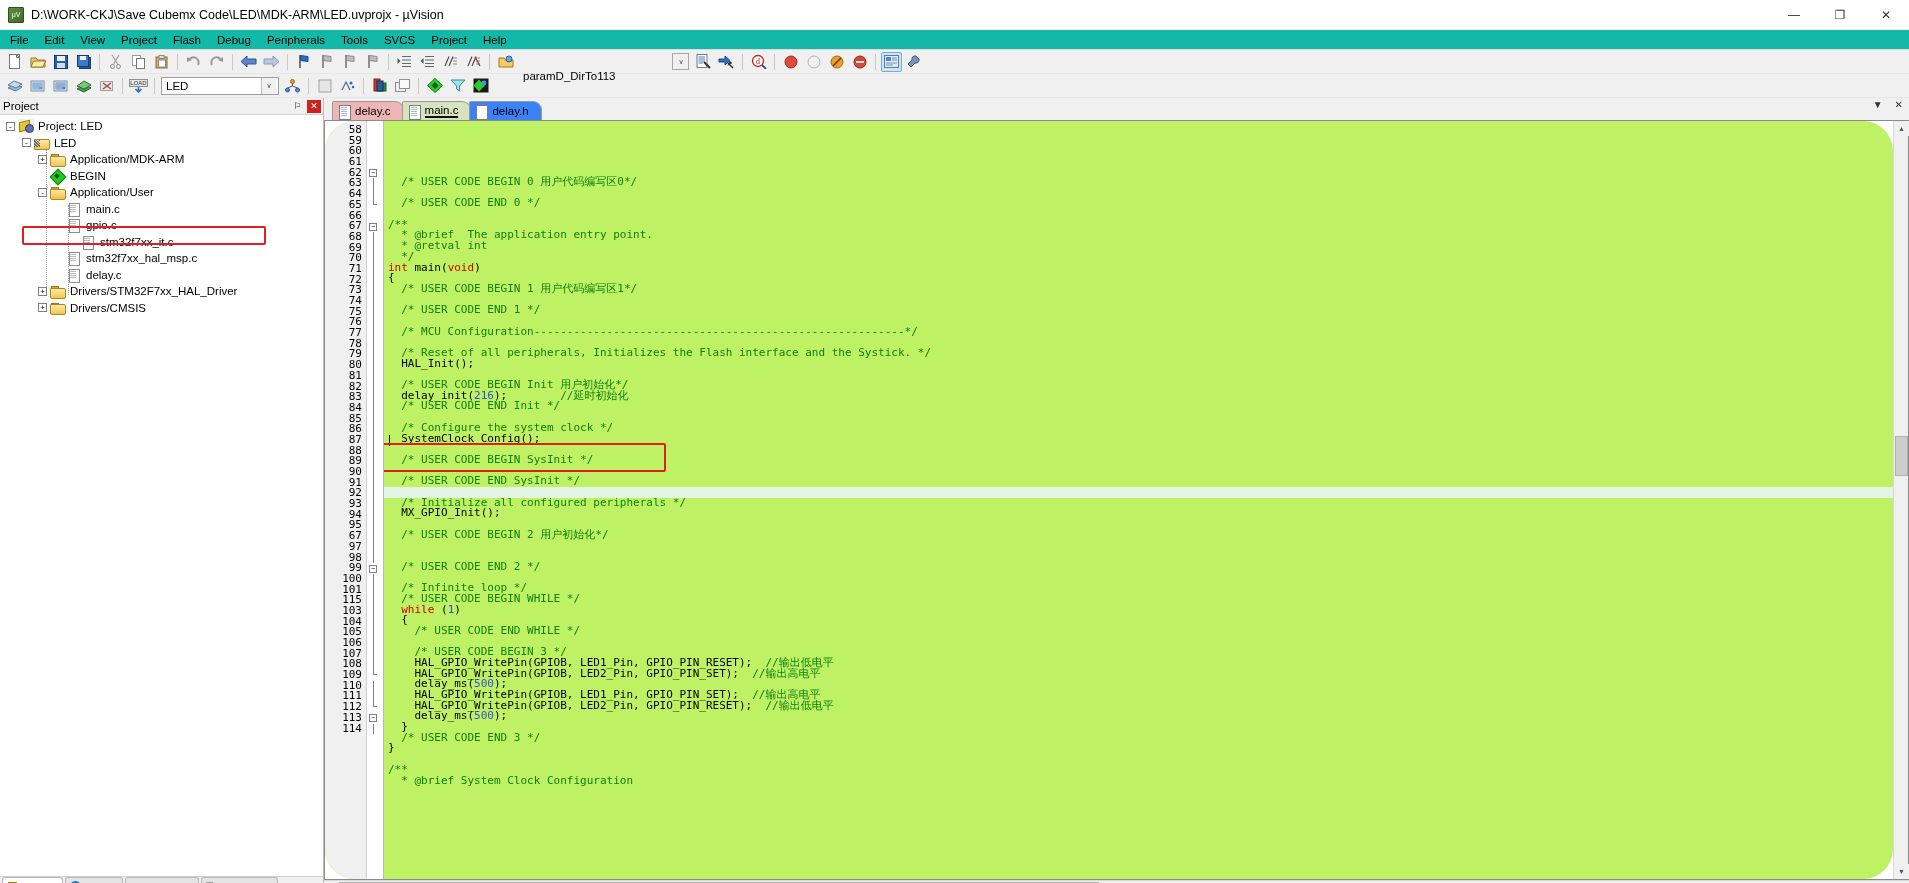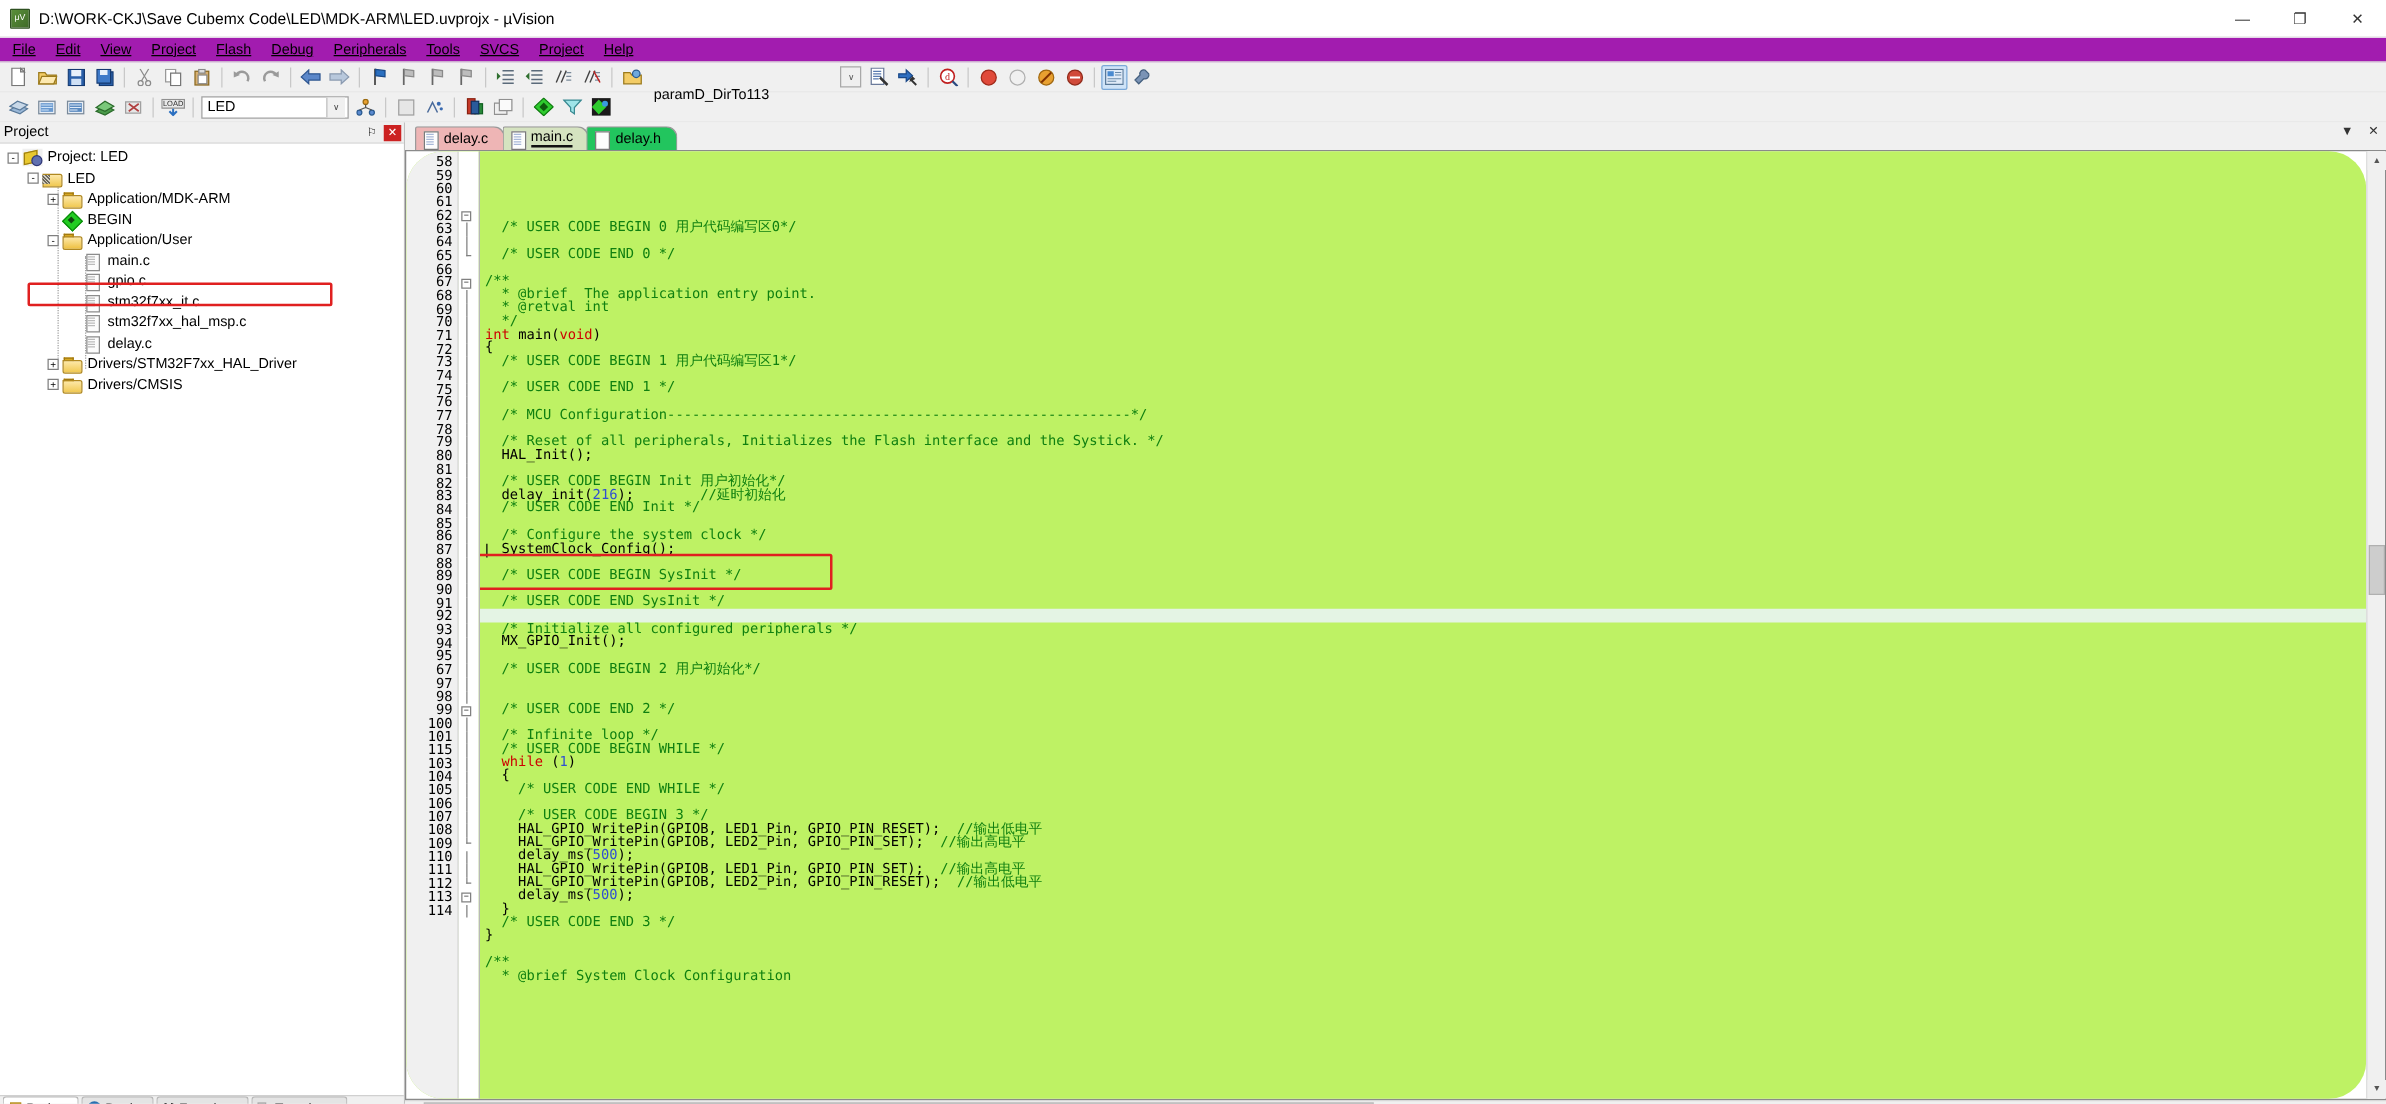--- a/index.html
+++ b/index.html
@@ -47,26 +47,25 @@
   }
   .win-btn {
     width: 46px; height: 30px;
     display: flex; align-items: center; justify-content: center;
     color: #333; font-size: 12px;
   }
 
   
   .menubar {
     height: 20px;
-    background: #a21caf;
+    background: #14b8a6;
     display: flex;
     align-items: center;
     padding-left: 2px;
     border-bottom: 1px solid #dcdcdc;
-    text-decoration: underline;
   }
   .menu-item {
     padding: 2px 8px;
     font-size: 11.5px;
     color: #000;
     line-height: 16px;
     white-space: nowrap;
   }
 
   
@@ -321,21 +320,21 @@
   }
   .etab .etab-ico::after {
     content: ""; position: absolute; left: 2px; top: 2px;
     width: 6px; height: 1px;
     background: #a8b8d8;
     box-shadow: 0 2px 0 0 #a8b8d8, 0 4px 0 0 #a8b8d8, 0 6px 0 0 #a8b8d8, 0 8px 0 0 #a8b8d8;
   }
   .etab.tab-delayc { background: #eeb5b5; }
   .etab.tab-mainc { background: #d5e3c0; }
   .etab.tab-mainc .etab-label { border-bottom: 2px solid #111; font-weight: normal; }
-  .etab.tab-delayh { background: #22c55e; z-index: 3; text-align: center; }
+  .etab.tab-delayh { background: #3b82f6; z-index: 3; text-align: center; }
   .etab.tab-delayh .etab-ico::after { display: none; }
 
   .tabbar-right {
     position: absolute; right: 4px; top: 1px;
     display: flex; align-items: center; gap: 8px;
     font-size: 11px; color: #333;
   }
   .tabbar-right .tr-btn { padding: 0 2px; font-size: 10px; }
 
   .code-wrap {
@@ -834,21 +833,21 @@
         <span class="tree-ico ico-file"></span>
         <span class="tree-label">main.c</span>
       </div>
 
       <div class="tree-row" style="padding-left:54px">
         <span class="twisty-spacer"></span>
         <span class="tree-ico ico-file"></span>
         <span class="tree-label">gpio.c</span>
       </div>
 
-      <div class="tree-row" style="padding-left:54px">
+      <div class="tree-row" style="padding-left:68px">
         <span class="twisty-spacer"></span>
         <span class="tree-ico ico-file"></span>
         <span class="tree-label">stm32f7xx_it.c</span>
       </div>
 
       <div class="tree-row" style="padding-left:54px">
         <span class="twisty-spacer"></span>
         <span class="tree-ico ico-file"></span>
         <span class="tree-label">stm32f7xx_hal_msp.c</span>
       </div>

